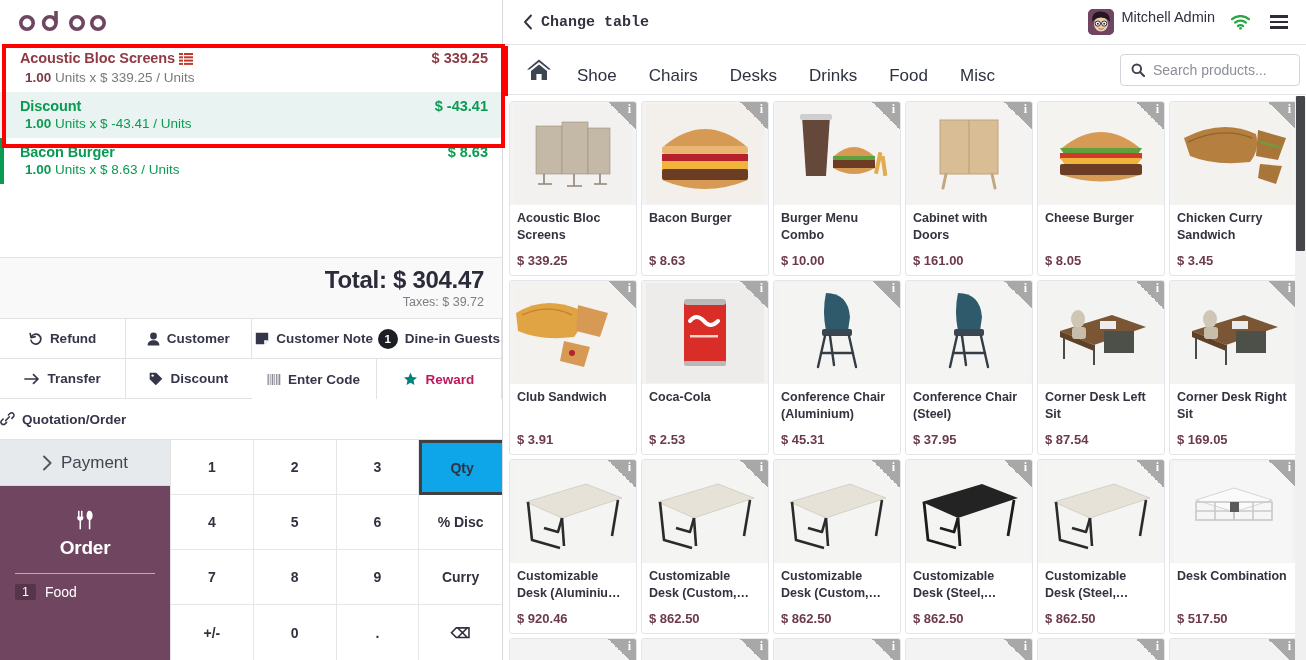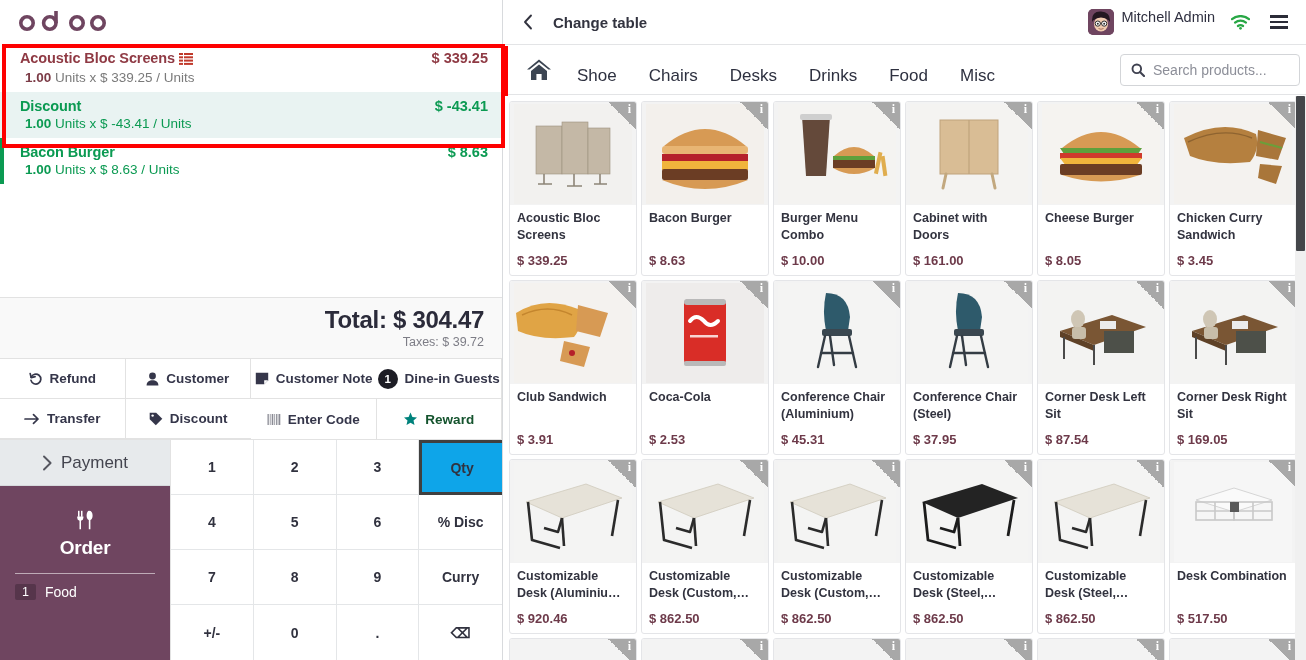--- a/index.html
+++ b/index.html
@@ -75,21 +75,21 @@
     display: flex; align-items: center; justify-content: center;
     gap: 7px;
     font-size: 13.5px; font-weight: bold; color: #35364a;
     border-right: 1px solid #e2e2e2;
     border-bottom: 1px solid #e2e2e2;
     background: #fff; cursor: pointer;
     white-space: nowrap;
   }
   .ctrl-grid .ctrl-btn:nth-child(3n) { border-right: none; }
   .ctrl-grid .ctrl-btn:nth-child(n+7) { border-bottom: none; }
-  .ctrl-btn.teal { color: #14532d; }
+  .ctrl-btn.teal { color: #be185d; }
   .guest-badge {
     width: 20px; height: 20px; border-radius: 50%;
     background: #1d1d25; color: #fff;
     font-size: 11.5px; font-weight: bold;
     display: flex; align-items: center; justify-content: center;
   }
   .ic { display: inline-flex; align-items: center; }
 
   
   .bottom-row { display: flex; height: 220px; }
@@ -141,22 +141,22 @@
     width: 803px; height: 660px;
     display: flex; flex-direction: column;
     background: #fff; position: relative;
   }
   .topbar {
     height: 45px; display: flex; align-items: center;
     padding: 0 14px 0 20px; background: #fff;
     border-bottom: 1px solid #e3e4e6;
   }
   .change-table {
-    display: flex; align-items: center; gap: 20px;
-    font-size: 15px; font-weight: bold; color: #32333f; cursor: pointer;
+    display: flex; align-items: center; gap: 8px;
+    font-size: 15px; font-weight: bold; color: #32333f; cursor: pointer; font-family: Liberation Mono, monospace;
   }
   .topbar-right { margin-left: auto; display: flex; align-items: center; gap: 16px; }
   .user-box { display: flex; gap: 8px; cursor: pointer; }
   .avatar {
     width: 26px; height: 26px; border-radius: 5px;
     background: #6f4560; overflow: hidden; position: relative;
   }
   .user-name { font-size: 14.5px; color: #2f3040; }
   .hamburger { display: flex; flex-direction: column; gap: 3px; cursor: pointer; padding: 4px; }
   .hamburger span { display: block; width: 18px; height: 2.5px; background: #2b2c38; }
@@ -392,20 +392,30 @@
             </span>
           <span>Enter Code</span>
         </div>
         <div class="ctrl-btn teal">
           <span class="ic">
               <svg width="15" height="14" viewBox="0 0 15 14">
                 <path d="M7.5 0.6 L9.4 4.9 L14 5.4 L10.5 8.5 L11.5 13 L7.5 10.7 L3.5 13 L4.5 8.5 L1 5.4 L5.6 4.9 Z" fill="#00827c"></path>
               </svg>
             </span>
           <span>Reward</span>
+        </div>
+        <div class="ctrl-btn">
+          <span class="ic">
+              <svg width="15" height="14" viewBox="0 0 15 14">
+                <path d="M5.6 8.6 L9.4 4.8" stroke="#35364a" stroke-width="1.5" stroke-linecap="round"></path>
+                <path d="M6.6 10.4 L5.1 11.9 A2.4 2.4 0 0 1 1.7 8.5 L3.2 7" stroke="#35364a" stroke-width="1.5" fill="none" stroke-linecap="round"></path>
+                <path d="M8.4 3 L9.9 1.5 A2.4 2.4 0 0 1 13.3 4.9 L11.8 6.4" stroke="#35364a" stroke-width="1.5" fill="none" stroke-linecap="round"></path>
+              </svg>
+            </span>
+          <span>Quotation/Order</span>
         </div>
       </div>
 
       <div class="bottom-row">
         <div class="left-actions">
           <div class="payment-btn">
             <span class="ic">
                 <svg width="11" height="16" viewBox="0 0 11 16">
                   <path d="M2 1.5 L8.6 8 L2 14.5" stroke="#55565f" stroke-width="1.9" fill="none" stroke-linecap="round" stroke-linejoin="round"></path>
                 </svg>

